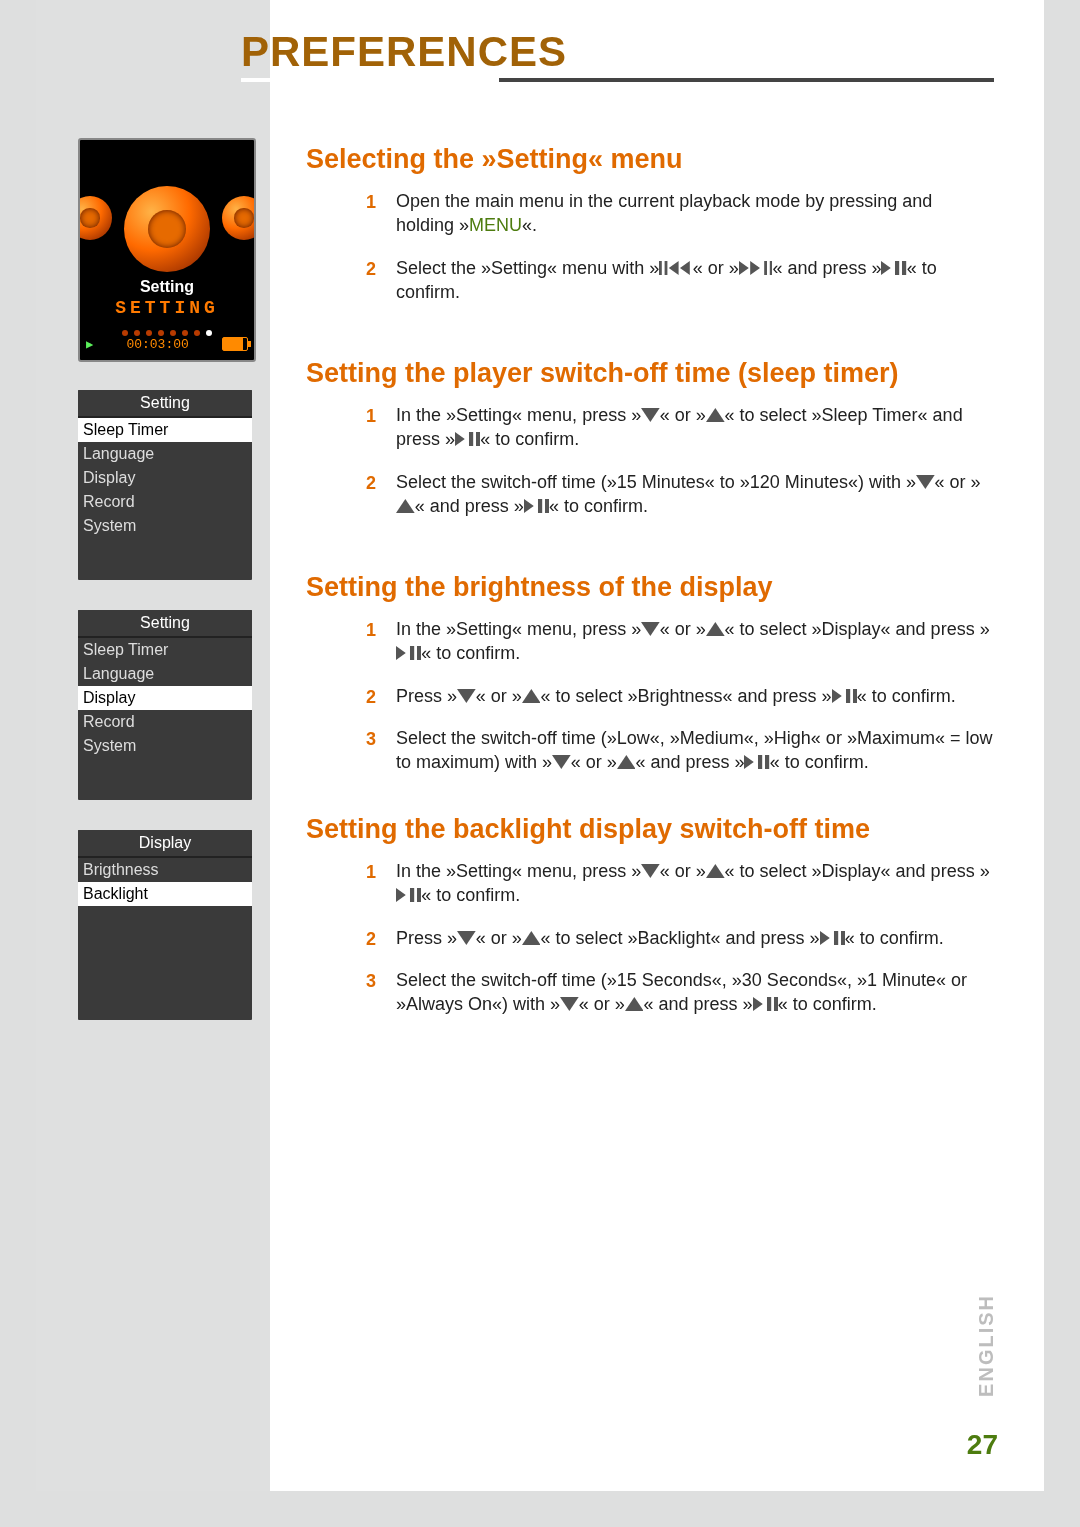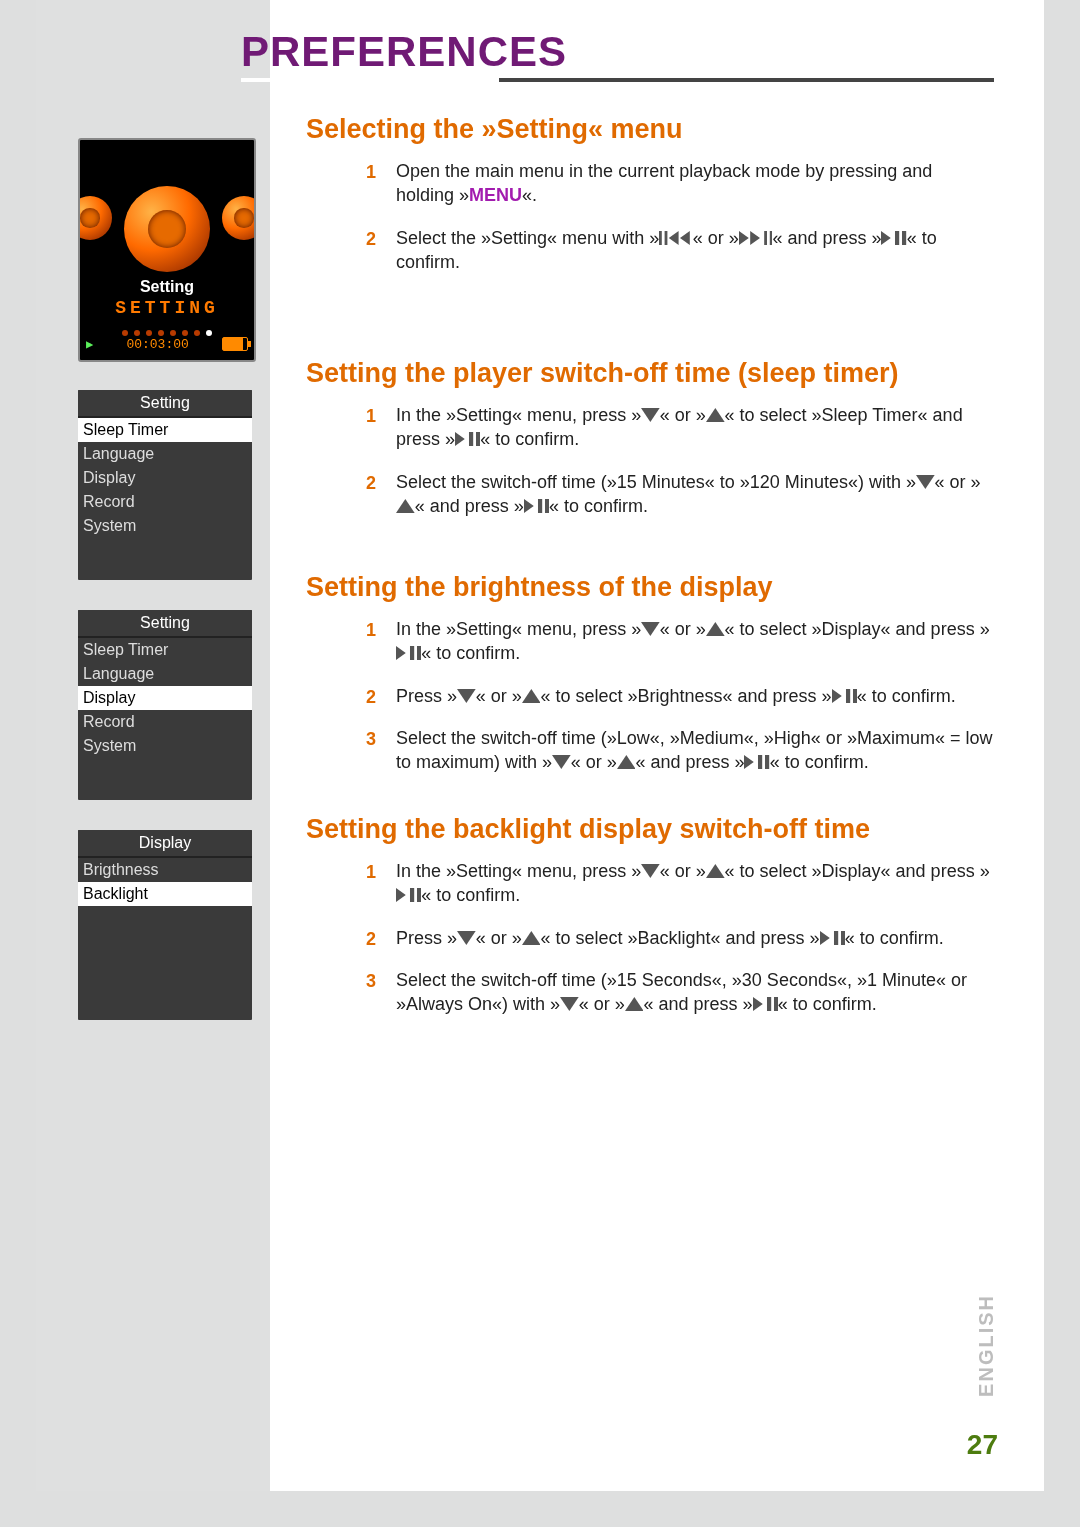--- a/index.html
+++ b/index.html
@@ -37,21 +37,21 @@
   .title{
     position:absolute;
     left:205px;top:28px;right:50px;
     height:56px;
   }
   .title h1{
     margin:0;
     font-size:42px;
     font-weight:800;
     letter-spacing:1px;
-    color:#701a75;
+    color:#a16207;
     font-family:"Trebuchet MS",sans-serif;
   }
   .title-line{
     position:absolute;
     left:0;right:0;top:50px;
     height:4px;background:#444;
   }
   .title-line::before{
     content:"";
     position:absolute;left:0;top:0;height:4px;width:258px;background:#fff;
@@ -81,21 +81,21 @@
     font-family:"Trebuchet MS",sans-serif;
     font-weight:300;
   }
   .section ol li .num{
     position:absolute;left:60px;top:1px;
     color:#e06a00;font-weight:700;font-size:18px;
   }
   .section .plain{
     padding-left:90px;font-size:18px;font-family:"Trebuchet MS",sans-serif;
   }
-  strong.menu{color:#a21caf;font-weight:700;}
+  strong.menu{color:#4d7c0f;font-weight:400;}
   
   .device{
     position:absolute;left:42px;top:138px;width:174px;height:220px;
     background:#000;border:2px solid #888;border-radius:3px;
     overflow:hidden;
     font-family:Arial,sans-serif;
   }
   .device .gear-big{
     position:absolute;left:50%;top:46px;transform:translateX(-50%);
     width:86px;height:86px;
@@ -215,21 +215,21 @@
         <div class="row">Record</div>
         <div class="row">System</div>
       </div>
 
       <div class="mini" style="top:830px">
         <div class="hdr">Display</div>
         <div class="row">Brigthness</div>
         <div class="row sel">Backlight</div>
       </div>
 
-      <div class="section" style="top:114px">
+      <div class="section" style="top:144px">
         <h2>Selecting the »Setting« menu</h2>
         <ol>
           <li>
             <span class="num">1</span>
             <span>Open the main menu in the current playback mode by pressing and holding »</span><strong class="menu">MENU</strong><span>«.</span>
           </li>
           <li>
             <span class="num">2</span>
             <span>Select the »Setting« menu with »</span><svg class="icn" viewBox="0 0 24 10">
                 <use href="#i-prev"></use>

